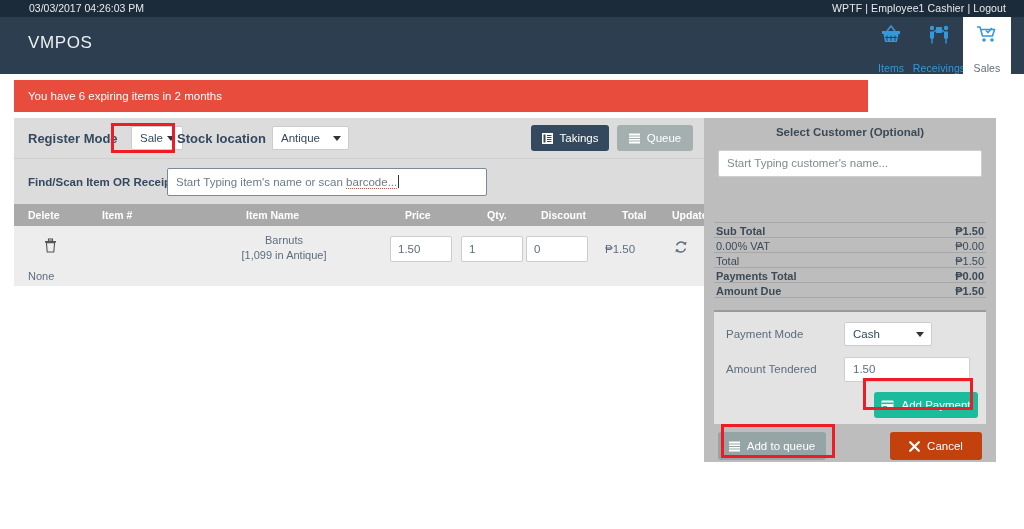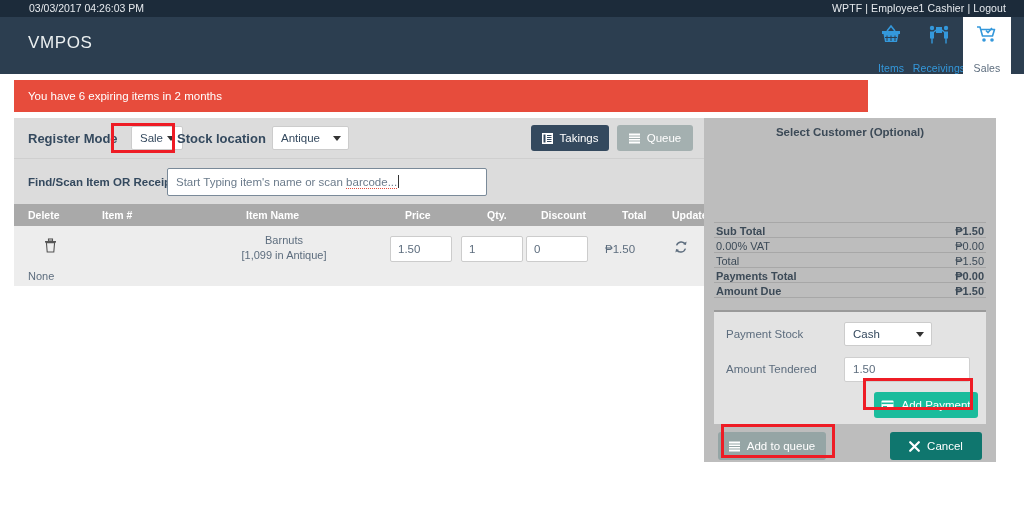--- a/index.html
+++ b/index.html
@@ -187,21 +187,21 @@
   .btn-addpay {
     left:160px; top:80px; width:104px; height:26px; background:#1abc9c;
   }
   .rb-addpay { left:863px; top:378px; width:110px; height:32px; }
 
   .btn-addqueue {
     left:14px; top:314px; width:108px; height:28px; background:#95a5a5;
   }
   .rb-addqueue { left:721px; top:424px; width:114px; height:34px; }
   .btn-cancel {
-    left:186px; top:314px; width:92px; height:28px; background:#0f766e;
+    left:186px; top:314px; width:92px; height:28px; background:#c2410c;
   }
   .bicon { display:inline-flex; align-items:center; }
   .bicon svg { display:block; }
 </style>
 </head>
 <body>
 
 <div class="page">
 
   <div class="utilbar">
@@ -350,20 +350,21 @@
           <path d="M1.4 12.4 L2.1 9 L5.2 9.9 Z" fill="#5d6d7e"></path>
         </svg>
       </div>
       <div class="nonelbl">None</div>
     </div>
 
   </div>
 
   <div class="rightpanel">
     <div class="rp-title">Select Customer (Optional)</div>
+    <div class="custinput" title="Start Typing customer's name...">Start Typing customer's name...</div>
 
 
     <div class="totals totals-bottomline">
       <div class="trow">
         <span class="tl">Sub Total</span>
         <span class="tv">₱1.50</span>
       </div>
       <div class="trow plain">
         <span class="tl">0.00% VAT</span>
         <span class="tv">₱0.00</span>
@@ -376,21 +377,21 @@
         <span class="tl">Payments Total</span>
         <span class="tv">₱0.00</span>
       </div>
       <div class="trow">
         <span class="tl">Amount Due</span>
         <span class="tv">₱1.50</span>
       </div>
     </div>
 
     <div class="paypanel">
-      <div class="pp-label ppl-type">Payment Stock</div>
+      <div class="pp-label ppl-type">Payment Mode</div>
       <div class="sel sel-paytype">
         <span>Cash</span>
         <span class="caret"></span>
       </div>
       <div class="pp-label ppl-amt">Amount Tendered</div>
       <div class="amtinput">1.50</div>
       <div class="btn btn-addpay">
         <span class="bicon">
           <svg width="13" height="10" viewBox="0 0 13 10">
             <rect x="0.5" y="0.5" width="12" height="9" rx="1" fill="#fff"></rect>

